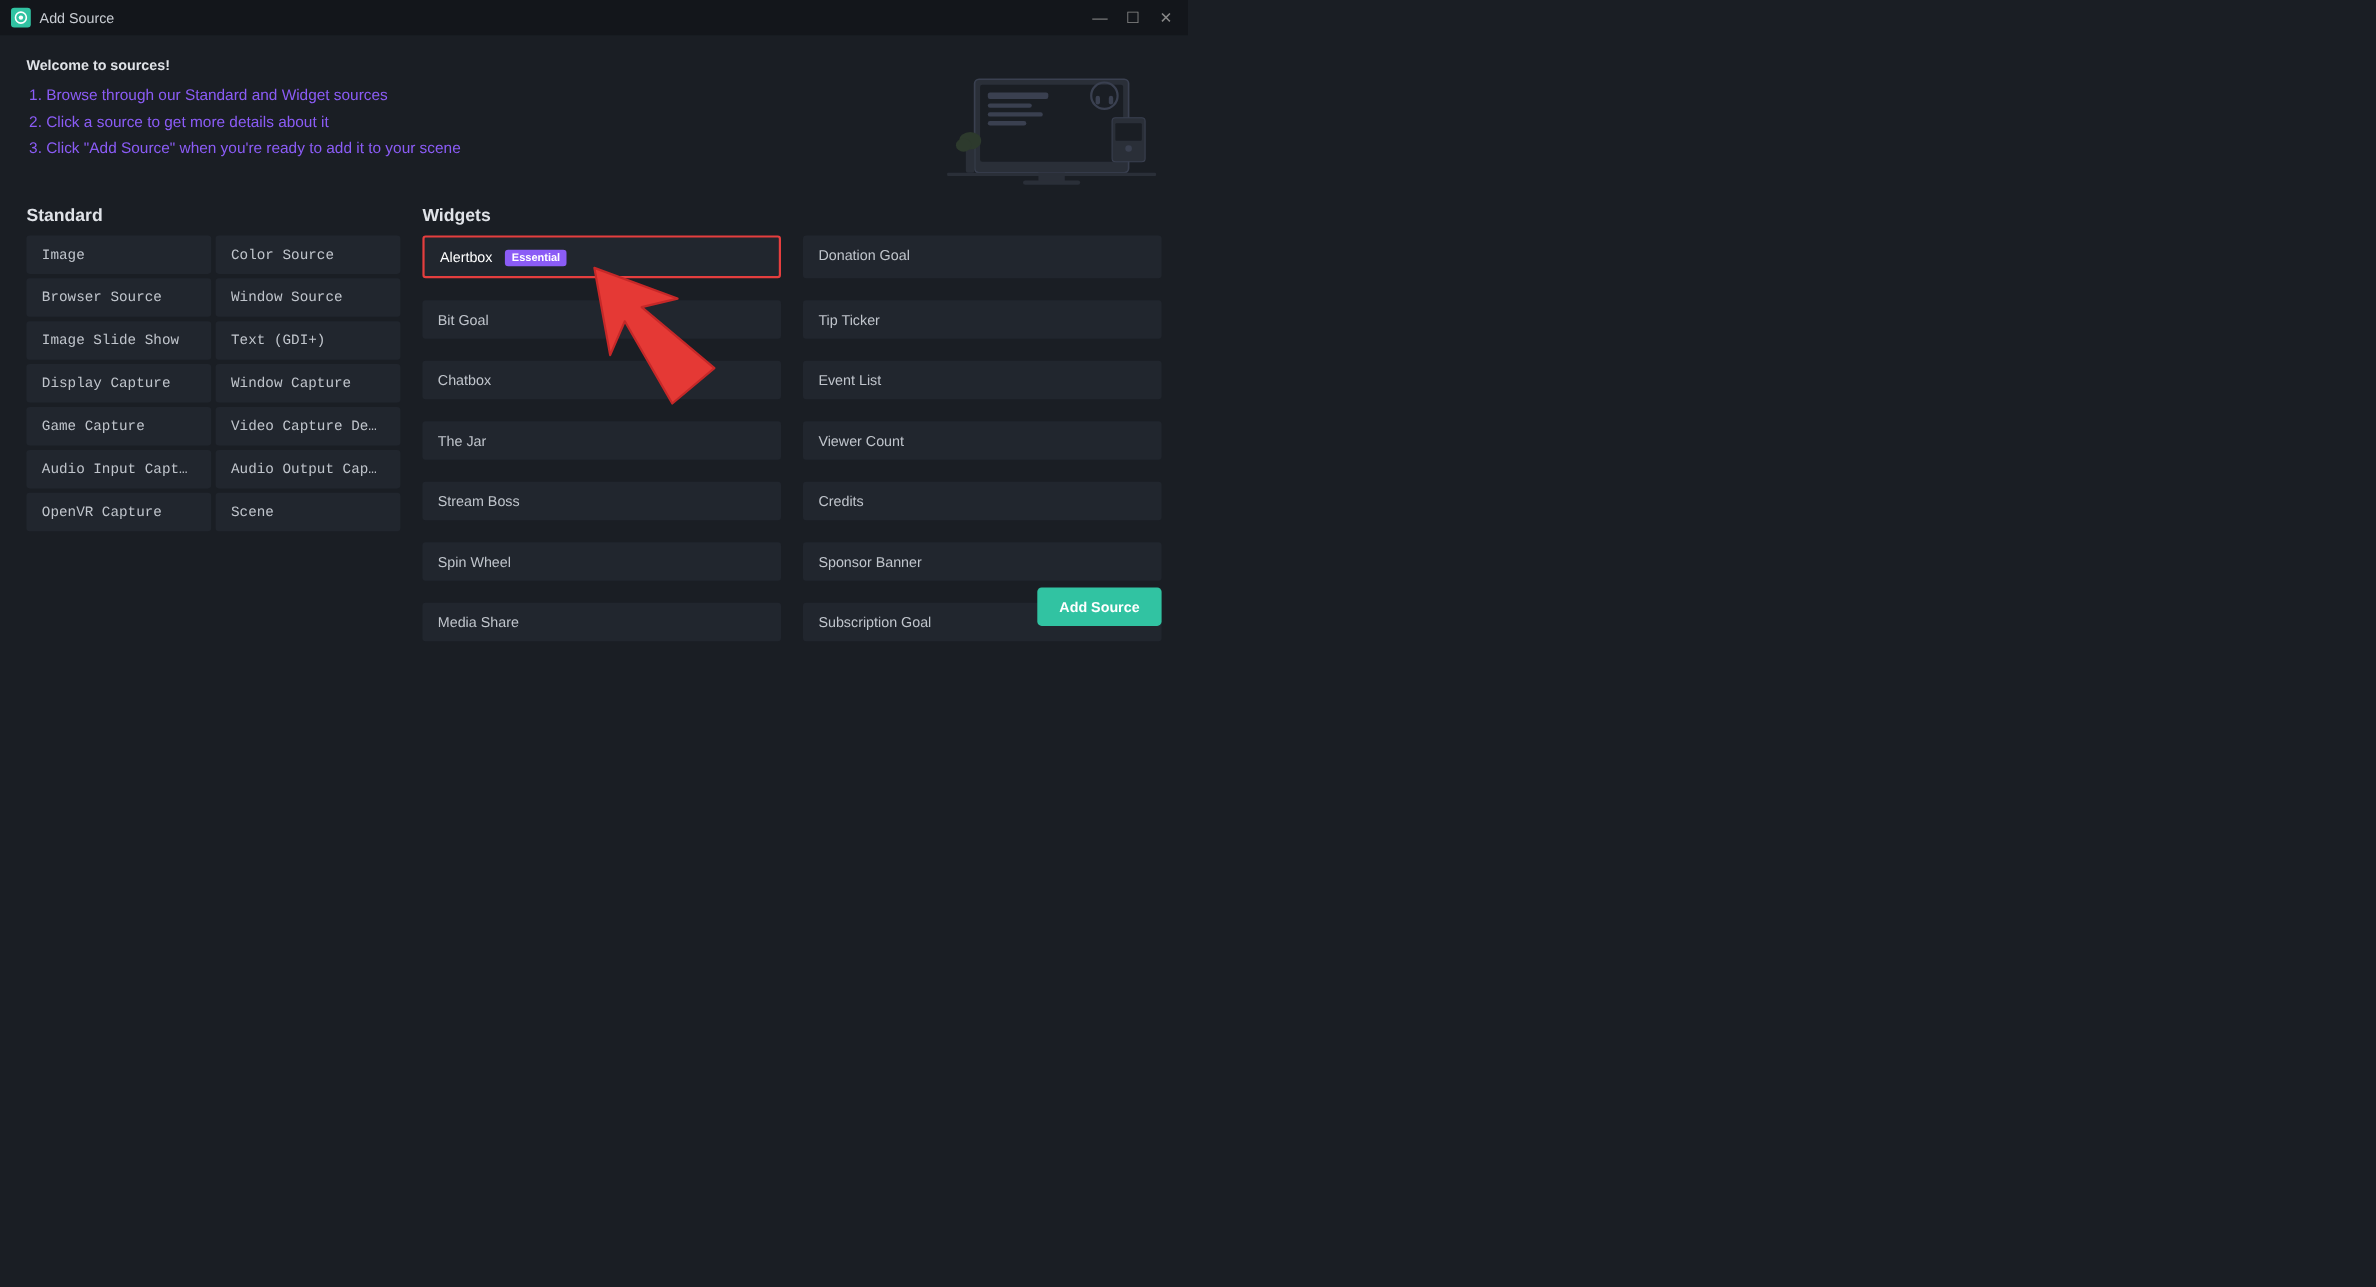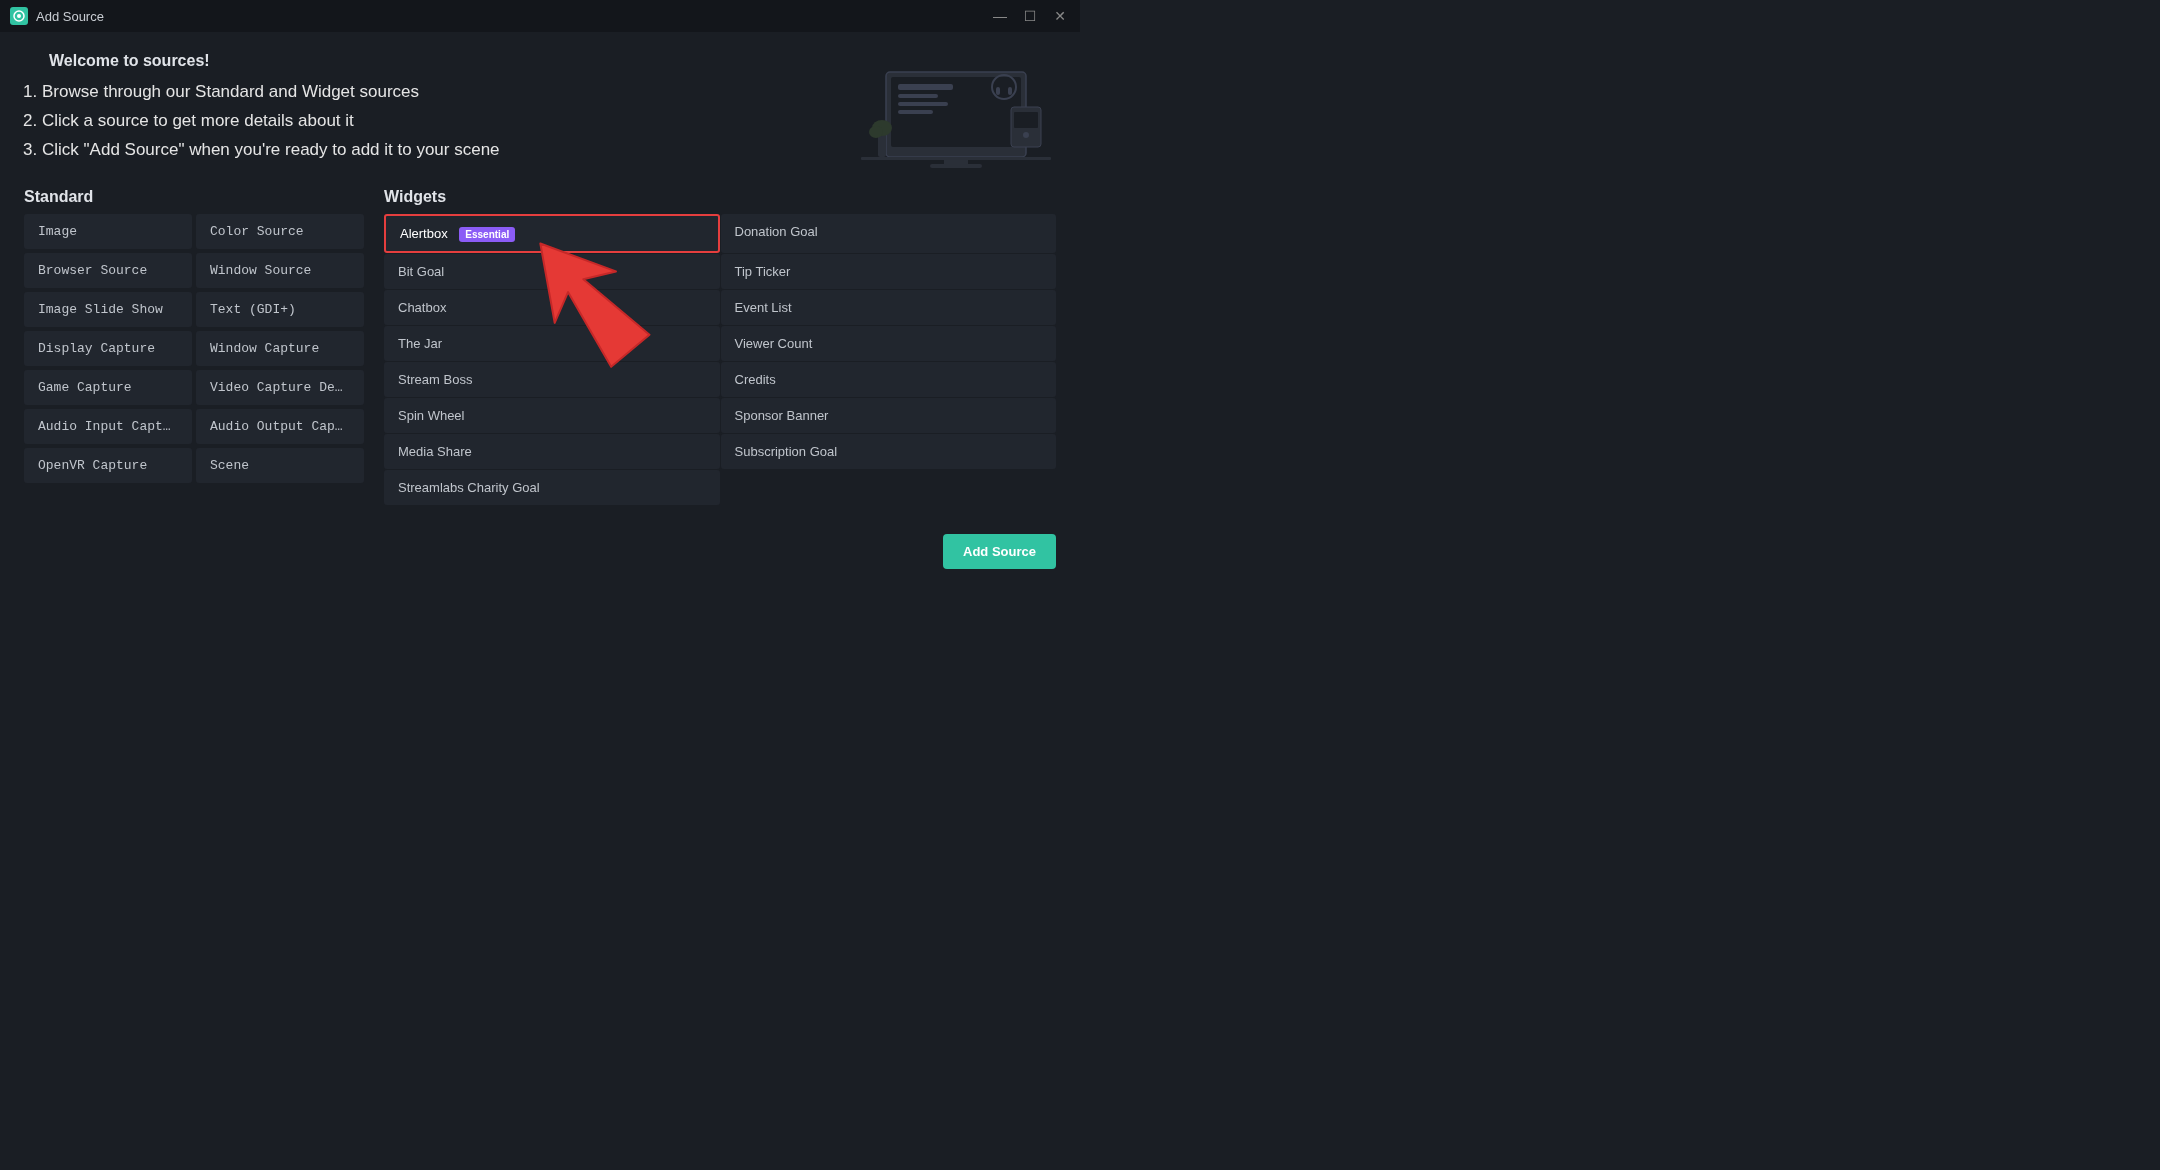--- a/index.html
+++ b/index.html
@@ -61,32 +61,31 @@
       flex-direction: column;
     }
 
     
     .header-area {
       display: flex;
       justify-content: space-between;
       margin-bottom: 16px;
     }
     .header-text h1 {
-      font-size: 16px;
+      font-size: 13px;
       font-weight: 700;
       color: #e0e3e8;
       margin-bottom: 8px;
-      margin-left: 25px;
     }
     .header-text ol {
       list-style: decimal;
       padding-left: 18px;
       line-height: 1.7;
-      font-size: 17px;
-      color: #e5e5e5;
+      font-size: 14px;
+      color: #8b5cf6;
     }
 
     .header-illustration {
       width: 200px;
       height: 120px;
       flex-shrink: 0;
       position: relative;
     }
 
     
@@ -175,21 +174,21 @@
       border-radius: 4px;
       font-size: 13px;
       font-weight: 600;
       cursor: pointer;
     }
 
     
     .widgets-grid {
       display: grid;
       grid-template-columns: 1fr 1fr;
-      gap: 1px;
+      gap: 20px;
     }
   </style>
 </head>
 <body>
 
 <div class="titlebar">
   <div class="titlebar-icon">
     <svg width="12" height="12" viewBox="0 0 12 12">
       <circle cx="6" cy="6" r="5" fill="none" stroke="white" stroke-width="1.5"></circle>
       <circle cx="6" cy="6" r="2" fill="white"></circle>

